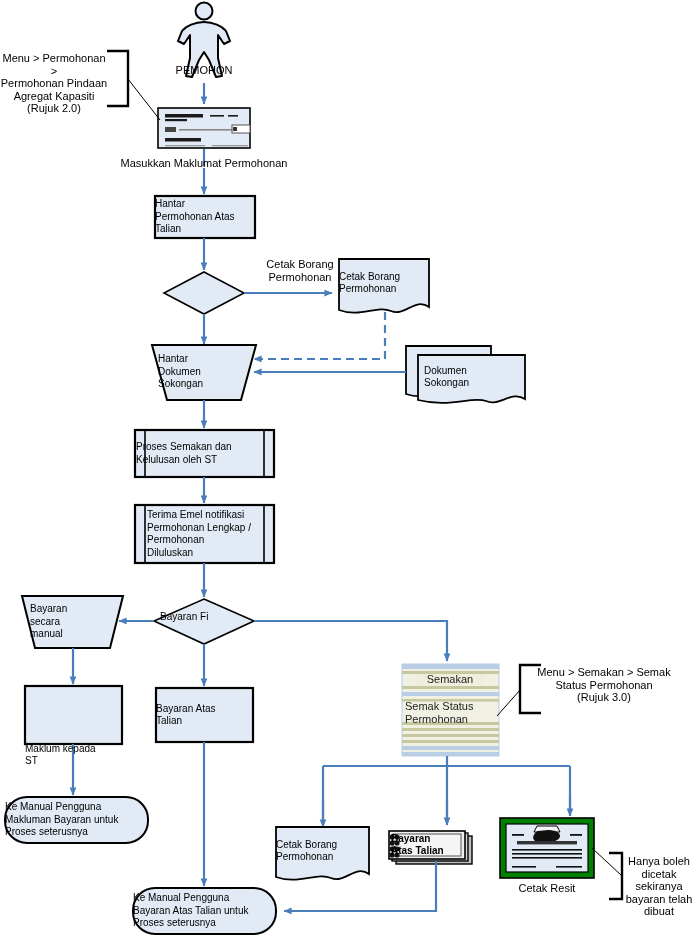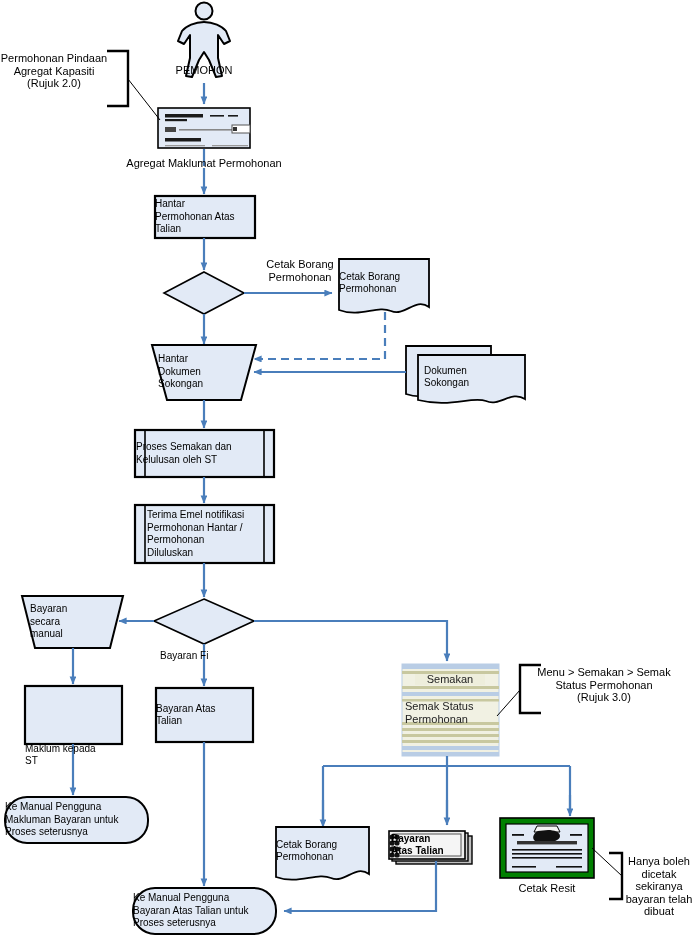--- a/index.html
+++ b/index.html
@@ -180,29 +180,30 @@
 </svg>
 
 <div class="lbl" style="left:164px;top:64px;width:80px;">
     <div style="width: 100%;">
       <div>PEMOHON</div>
     </div>
   </div>
 
 <div class="lbl" style="left:0px;top:52px;width:108px;">
     <div style="width: 100%;">
+      <div>Menu &gt; Permohonan &gt;</div>
       <div>Permohonan Pindaan</div>
       <div>Agregat Kapasiti</div>
       <div>(Rujuk 2.0)</div>
     </div>
   </div>
 
 <div class="lbl" style="left:114px;top:157px;width:180px;">
     <div style="width: 100%;">
-      <div>Agregat Maklumat Permohonan</div>
+      <div>Masukkan Maklumat Permohonan</div>
     </div>
   </div>
 
 <div class="node-text" style="left:155px;top:196px;width:100px;height:42px;">
     <div style="width: 100%;">
       <div>Hantar</div>
       <div>Permohonan Atas</div>
       <div>Talian</div>
     </div>
   </div>
@@ -239,27 +240,27 @@
 <div class="node-text" style="left:136px;top:430px;width:133px;height:47px;">
     <div style="width: 100%;">
       <div>Proses Semakan dan</div>
       <div>Kelulusan oleh ST</div>
     </div>
   </div>
 
 <div class="node-text" style="left:147px;top:505px;width:121px;height:58px;">
     <div style="width: 100%;">
       <div>Terima Emel notifikasi</div>
-      <div>Permohonan Hantar /</div>
+      <div>Permohonan Lengkap /</div>
       <div>Permohonan</div>
       <div>Diluluskan</div>
     </div>
   </div>
 
-<div class="node-text" style="left:160px;top:642px;width:88px;height:28px;">
+<div class="node-text" style="left:160px;top:603px;width:88px;height:28px;">
     <div style="width: 100%;">
       <div>Bayaran Fi</div>
     </div>
   </div>
 
 <div class="node-text" style="left:30px;top:598px;width:86px;height:48px;">
     <div style="width: 100%;">
       <div>Bayaran</div>
       <div>secara</div>
       <div>manual</div>

